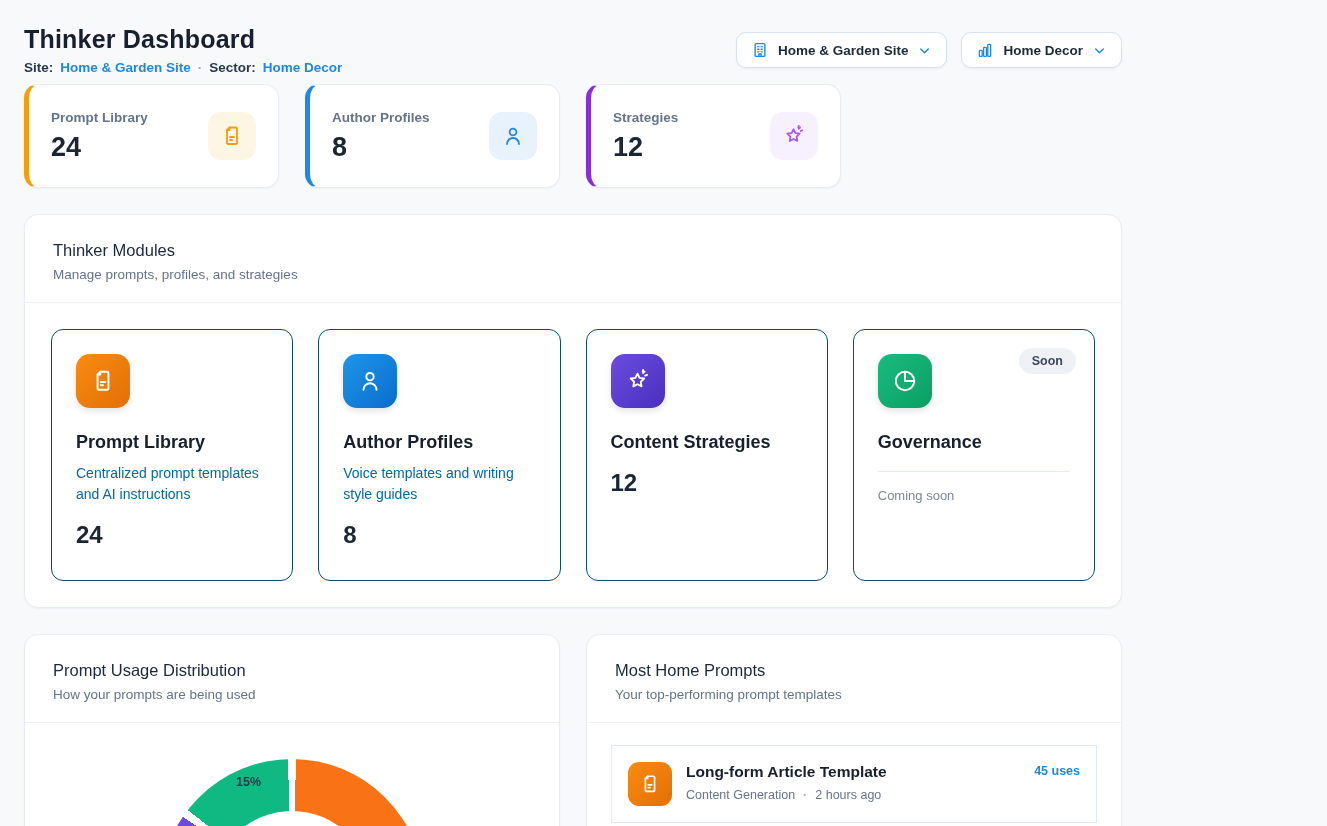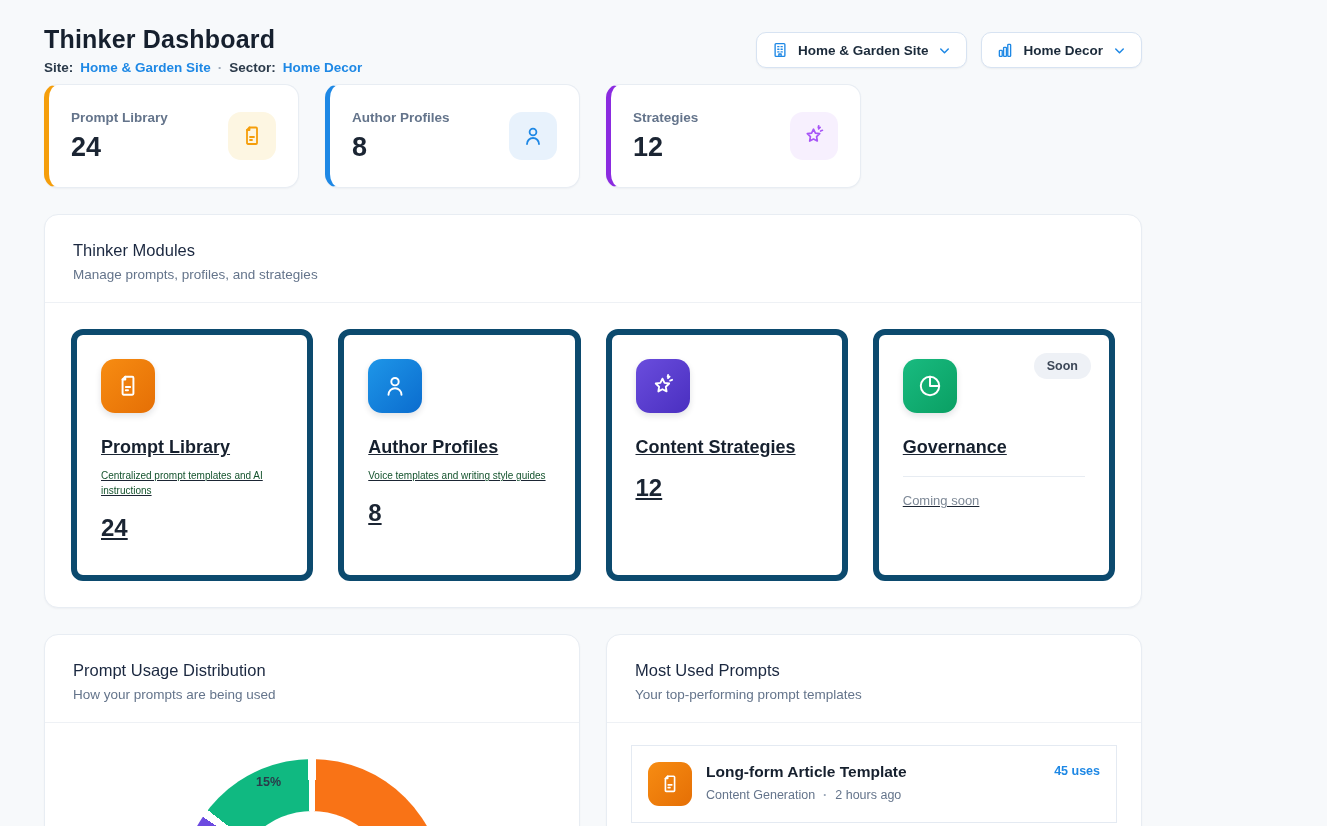--- a/index.html
+++ b/index.html
@@ -2,21 +2,21 @@
 <html><head>
 <meta charset="utf-8">
 <style>
   * { margin:0; padding:0; box-sizing:border-box; }
   html,body { width:1327px; height:826px; overflow:hidden; }
   body {
     font-family:"Liberation Sans", sans-serif;
     background:#f7f9fb;
     color:#1b2533;
   }
-  .page { width:1146px; height:826px; padding:24px 24px 0; overflow:hidden;margin-left:20px; }
+  .page { width:1146px; height:826px; padding:24px 24px 0; overflow:hidden; }
 
   
   .header-row { display:flex; justify-content:space-between; align-items:flex-start; }
   .page-title { font-size:25px; font-weight:800; color:#16202e; letter-spacing:.2px; line-height:1.25; }
   .site-line { margin-top:5px; font-size:13.5px; font-weight:700; color:#2b3a4a; display:flex; align-items:center; gap:7px; }
   .site-line a { color:#1e88e5; text-decoration:none; font-weight:700; cursor:pointer; }
   .dot-sep { color:#9aa7b8; font-weight:700; }
   .header-actions { display:flex; gap:14px; margin-top:8px; }
   .selector-btn {
     display:flex; align-items:center; gap:9px; height:36px; padding:0 14px;
@@ -48,30 +48,30 @@
     box-shadow:0 1px 2px rgba(16,24,40,.04); margin-top:26px; overflow:hidden;
   }
   .panel-head { padding:26px 28px 20px; }
   .panel-title { font-size:16.5px; font-weight:400; color:#1b2840; }
   .panel-sub { margin-top:7px; font-size:13.5px; color:#64748b; }
   .panel-divider { border-top:1px solid #eef1f5; }
 
   
   .modules-body { padding:26px; display:grid; grid-template-columns:repeat(4,1fr); gap:25px; }
   .module-card {
-    position:relative; background:#fff; border:6px solid #0c4a6e; border-radius:12px;
-    padding:24px; min-height:252px; cursor:pointer;text-decoration:underline;
+    position:relative; background:#fff; border:1px solid #0c4a6e; border-radius:12px;
+    padding:24px; min-height:252px; cursor:pointer;
   }
   .tile {
     width:54px; height:54px; border-radius:14px; color:#fff;
     display:flex; align-items:center; justify-content:center;
     box-shadow:0 3px 6px rgba(16,24,40,.12);
   }
   .module-title { margin-top:24px; font-size:18px; font-weight:800; color:#16202e; }
-  .module-desc { margin-top:10px; font-size:10px; line-height:1.5; color:#14532d; }
+  .module-desc { margin-top:10px; font-size:14px; line-height:1.5; color:#0369a1; }
   .module-count { margin-top:16px; font-size:24px; font-weight:800; color:#1b2533; }
   .soon-badge {
     position:absolute; top:18px; right:18px; background:#eef1f6; color:#3c4757;
     font-size:12.5px; font-weight:700; padding:6px 13px; border-radius:999px;
   }
   .module-hr { border:none; border-top:1px solid #e7ecf2; margin-top:18px; }
   .coming-soon { margin-top:16px; font-size:13px; color:#7d8896; }
 
   
   .bottom-grid { display:grid; grid-template-columns:1fr 1fr; gap:26px; }
@@ -271,21 +271,21 @@
       <div class="chart-area">
         <div class="donut" style="background: conic-gradient(rgb(255, 255, 255) 0%, rgb(255, 255, 255) 0.5%, rgb(249, 115, 22) 0.5%, rgb(249, 115, 22) 44.5%, rgb(255, 255, 255) 44.5%, rgb(255, 255, 255) 45%, rgb(255, 255, 255) 45%, rgb(255, 255, 255) 45.5%, rgb(30, 136, 229) 45.5%, rgb(30, 136, 229) 74.5%, rgb(255, 255, 255) 74.5%, rgb(255, 255, 255) 75%, rgb(255, 255, 255) 75%, rgb(255, 255, 255) 75.5%, rgb(108, 74, 224) 75.5%, rgb(108, 74, 224) 84.5%, rgb(255, 255, 255) 84.5%, rgb(255, 255, 255) 85%, rgb(255, 255, 255) 85%, rgb(255, 255, 255) 85.5%, rgb(16, 185, 129) 85.5%, rgb(16, 185, 129) 99.5%, rgb(255, 255, 255) 99.5%, rgb(255, 255, 255) 100%);">
           <span class="slice-label">15%</span>
           <div class="donut-hole"></div>
         </div>
       </div>
     </div>
 
     <div class="panel" style="margin-top:26px;">
       <div class="panel-head">
-        <div class="panel-title">Most Used Prompts</div>
+        <div class="panel-title">Most Home Prompts</div>
         <div class="panel-sub">Your top-performing prompt templates</div>
       </div>
       <div class="panel-divider"></div>
       <div class="prompt-list">
         <div class="prompt-item">
           <div class="prompt-tile" style="background: linear-gradient(135deg, rgb(247, 140, 18), rgb(229, 111, 5));">
             <svg width="22" height="22" viewBox="0 0 24 24" fill="none" stroke="currentColor" stroke-width="1.8" stroke-linecap="round" stroke-linejoin="round">
               <path d="M9.5 3.5H16c.6 0 1 .4 1 1V19c0 .6-.4 1-1 1H8c-.6 0-1-.4-1-1V6z"></path>
               <path d="M9.5 3.5V6H7"></path>
                 <path d="M10 13h4M10 16h2"></path>

